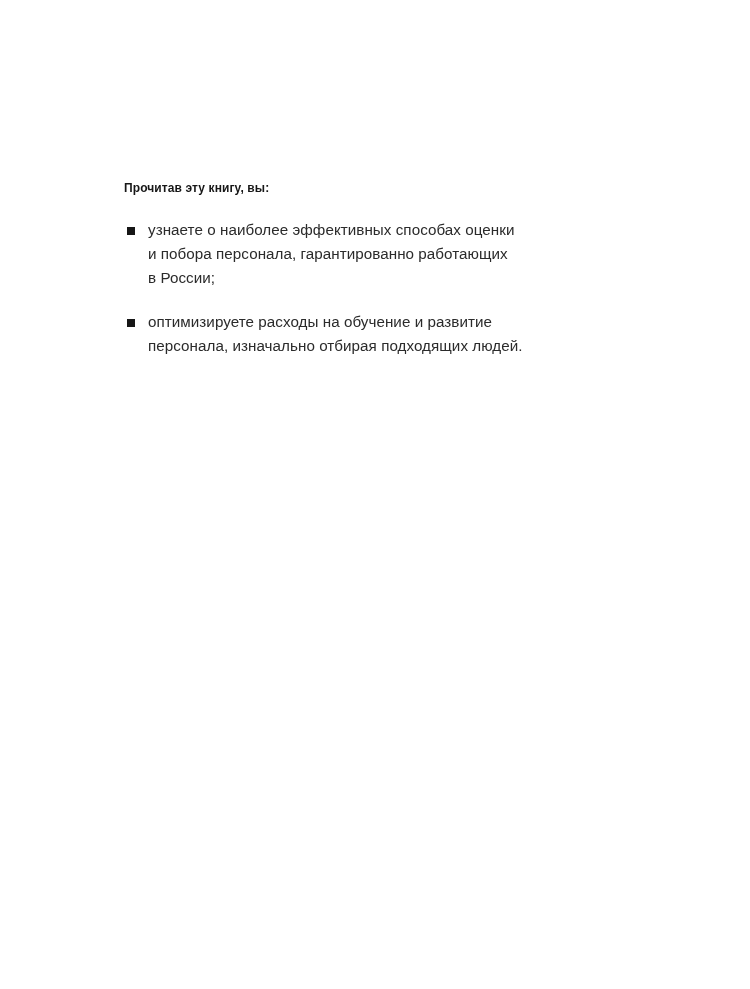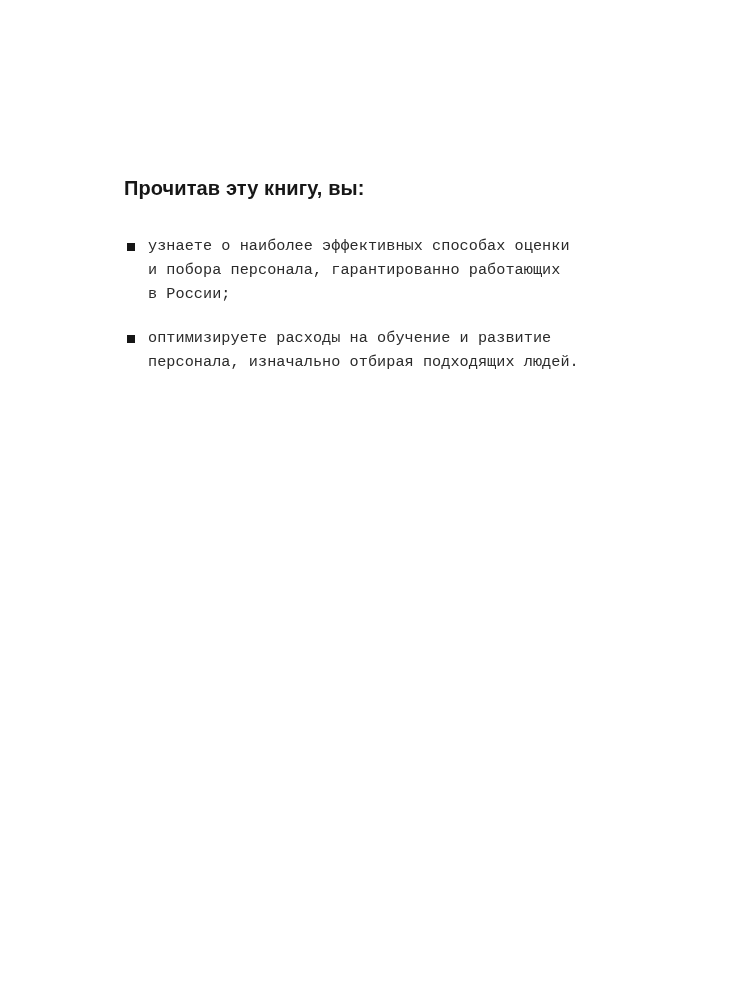--- a/index.html
+++ b/index.html
@@ -20,43 +20,42 @@
   }
 
   .content-block {
     position: absolute;
     left: 124px;
     top: 178px;
     width: 500px;
   }
 
   .block-heading {
-    font-size: 20px;
+    font-size: 12px;
     font-weight: bold;
     color: #171717;
     letter-spacing: 0.1px;
     line-height: 20px;
-    margin: 0 0 36px 0;
+    margin: 0 0 20px 0;
   }
 
   .bullet-list {
     list-style: none;
     margin: 0;
     padding: 0;
   }
 
   .bullet-item {
     position: relative;
     padding-left: 24px;
     margin-bottom: 20px;
     font-size: 15.2px;
     line-height: 24px;
     color: #2b2b2b;
     letter-spacing: 0.05px;
-    font-family: Liberation Mono, monospace;
   }
 
   .bullet-item:last-child {
     margin-bottom: 16px;
   }
 
   .bullet-marker {
     position: absolute;
     left: 3px;
     top: 9px;

